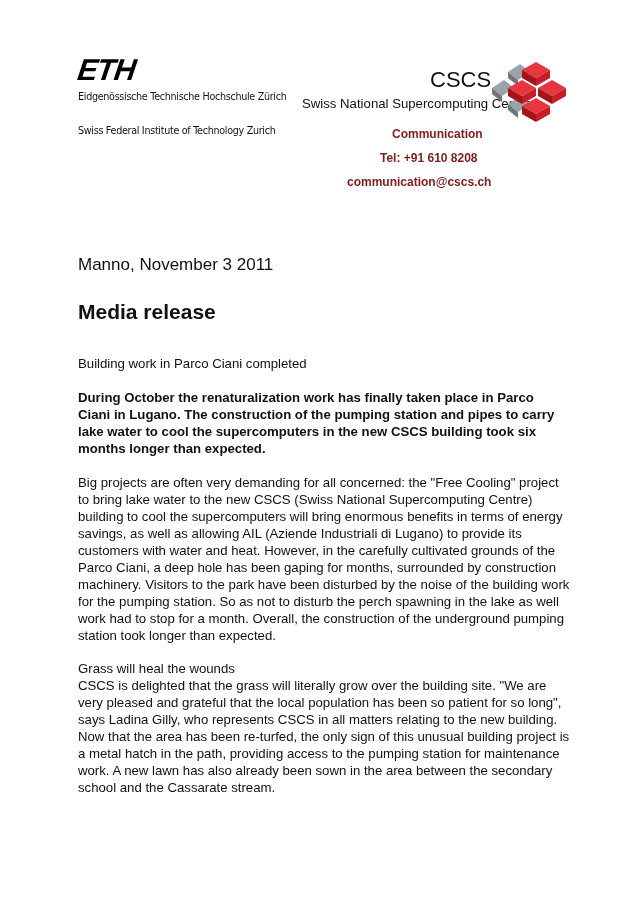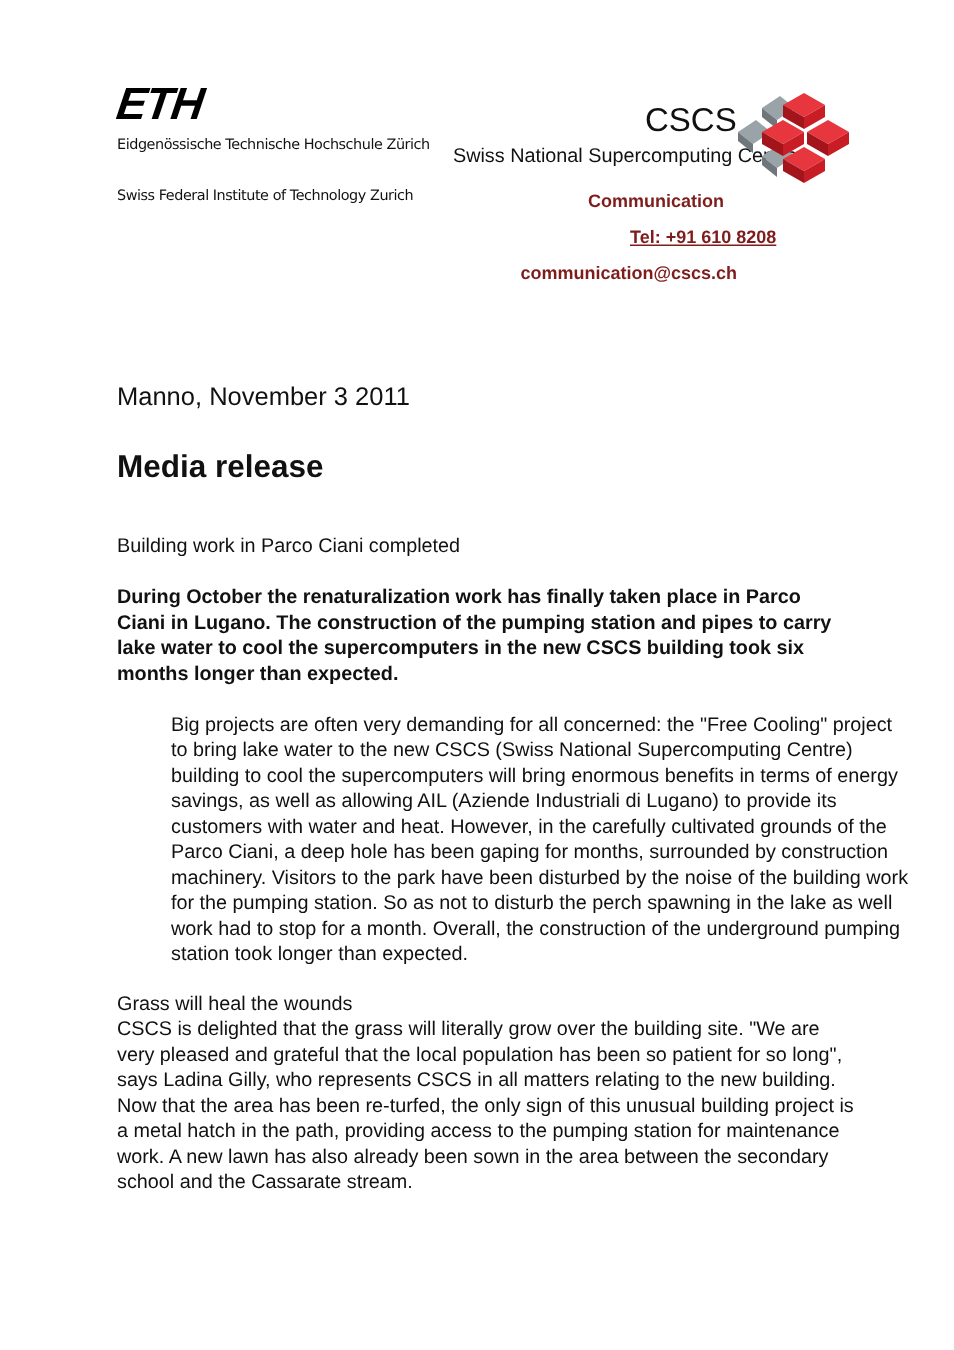--- a/index.html
+++ b/index.html
@@ -56,28 +56,28 @@
       <polygon points="62,34 76,26 76,34 62,42" fill="#c91d26"></polygon>
 
       <polygon points="32,44 46,36 60,44 46,52" fill="#e8363e"></polygon>
       <polygon points="32,44 46,52 46,60 32,52" fill="#a3141b"></polygon>
       <polygon points="46,52 60,44 60,52 46,60" fill="#c91d26"></polygon>
     </g>
   </svg>
 </div>
 
 <div class="abs contact" style="left:392px; top:127px;">Communication</div>
-<div class="abs contact" style="left:420px; top:151px;text-decoration:underline;">Tel: +91 610 8208</div>
+<div class="abs contact" style="left:380px; top:151px;">Tel: +91 610 8208</div>
 <div class="abs contact" style="left:347px; top:175px;text-align:center;">communication@cscs.ch</div>
 
 <div class="abs dateline">Manno, November 3 2011</div>
 <div class="abs h1">Media release</div>
 <div class="abs subhead">Building work in Parco Ciani completed</div>
 <div class="abs lead">During October the renaturalization work has finally taken place in Parco Ciani in Lugano. The construction of the pumping station and pipes to carry lake water to cool the supercomputers in the new CSCS building took six months longer than expected.</div>
 
-<div class="abs para" style="top:474px;margin-left:36px;">
+<div class="abs para" style="top:474px;">
   <span>Big projects are often very demanding for all concerned: the "Free Cooling" project to bring lake water to the new CSCS (Swiss National Supercomputing Centre) building to cool the supercomputers will bring enormous benefits in terms of energy savings, as well as allowing AIL (Aziende Industriali di Lugano) to provide its customers with water and heat. However, in the carefully cultivated grounds of the Parco Ciani, a deep hole has been gaping for months, surrounded by construction machinery. Visitors to the park have been disturbed by the noise of the building work for the pumping station. So as not to disturb the perch spawning in the lake as well work had to stop for a month. Overall, the construction of the underground pumping station took longer than expected.</span>
 </div>
 
 <div class="abs para" style="top:660px;">
   <span class="para-title">Grass will heal the wounds</span>
   <span>CSCS is delighted that the grass will literally grow over the building site. "We are very pleased and grateful that the local population has been so patient for so long", says Ladina Gilly, who represents CSCS in all matters relating to the new building. Now that the area has been re-turfed, the only sign of this unusual building project is a metal hatch in the path, providing access to the pumping station for maintenance work. A new lawn has also already been sown in the area between the secondary school and the Cassarate stream.</span>
 </div>
 
 </body></html>

